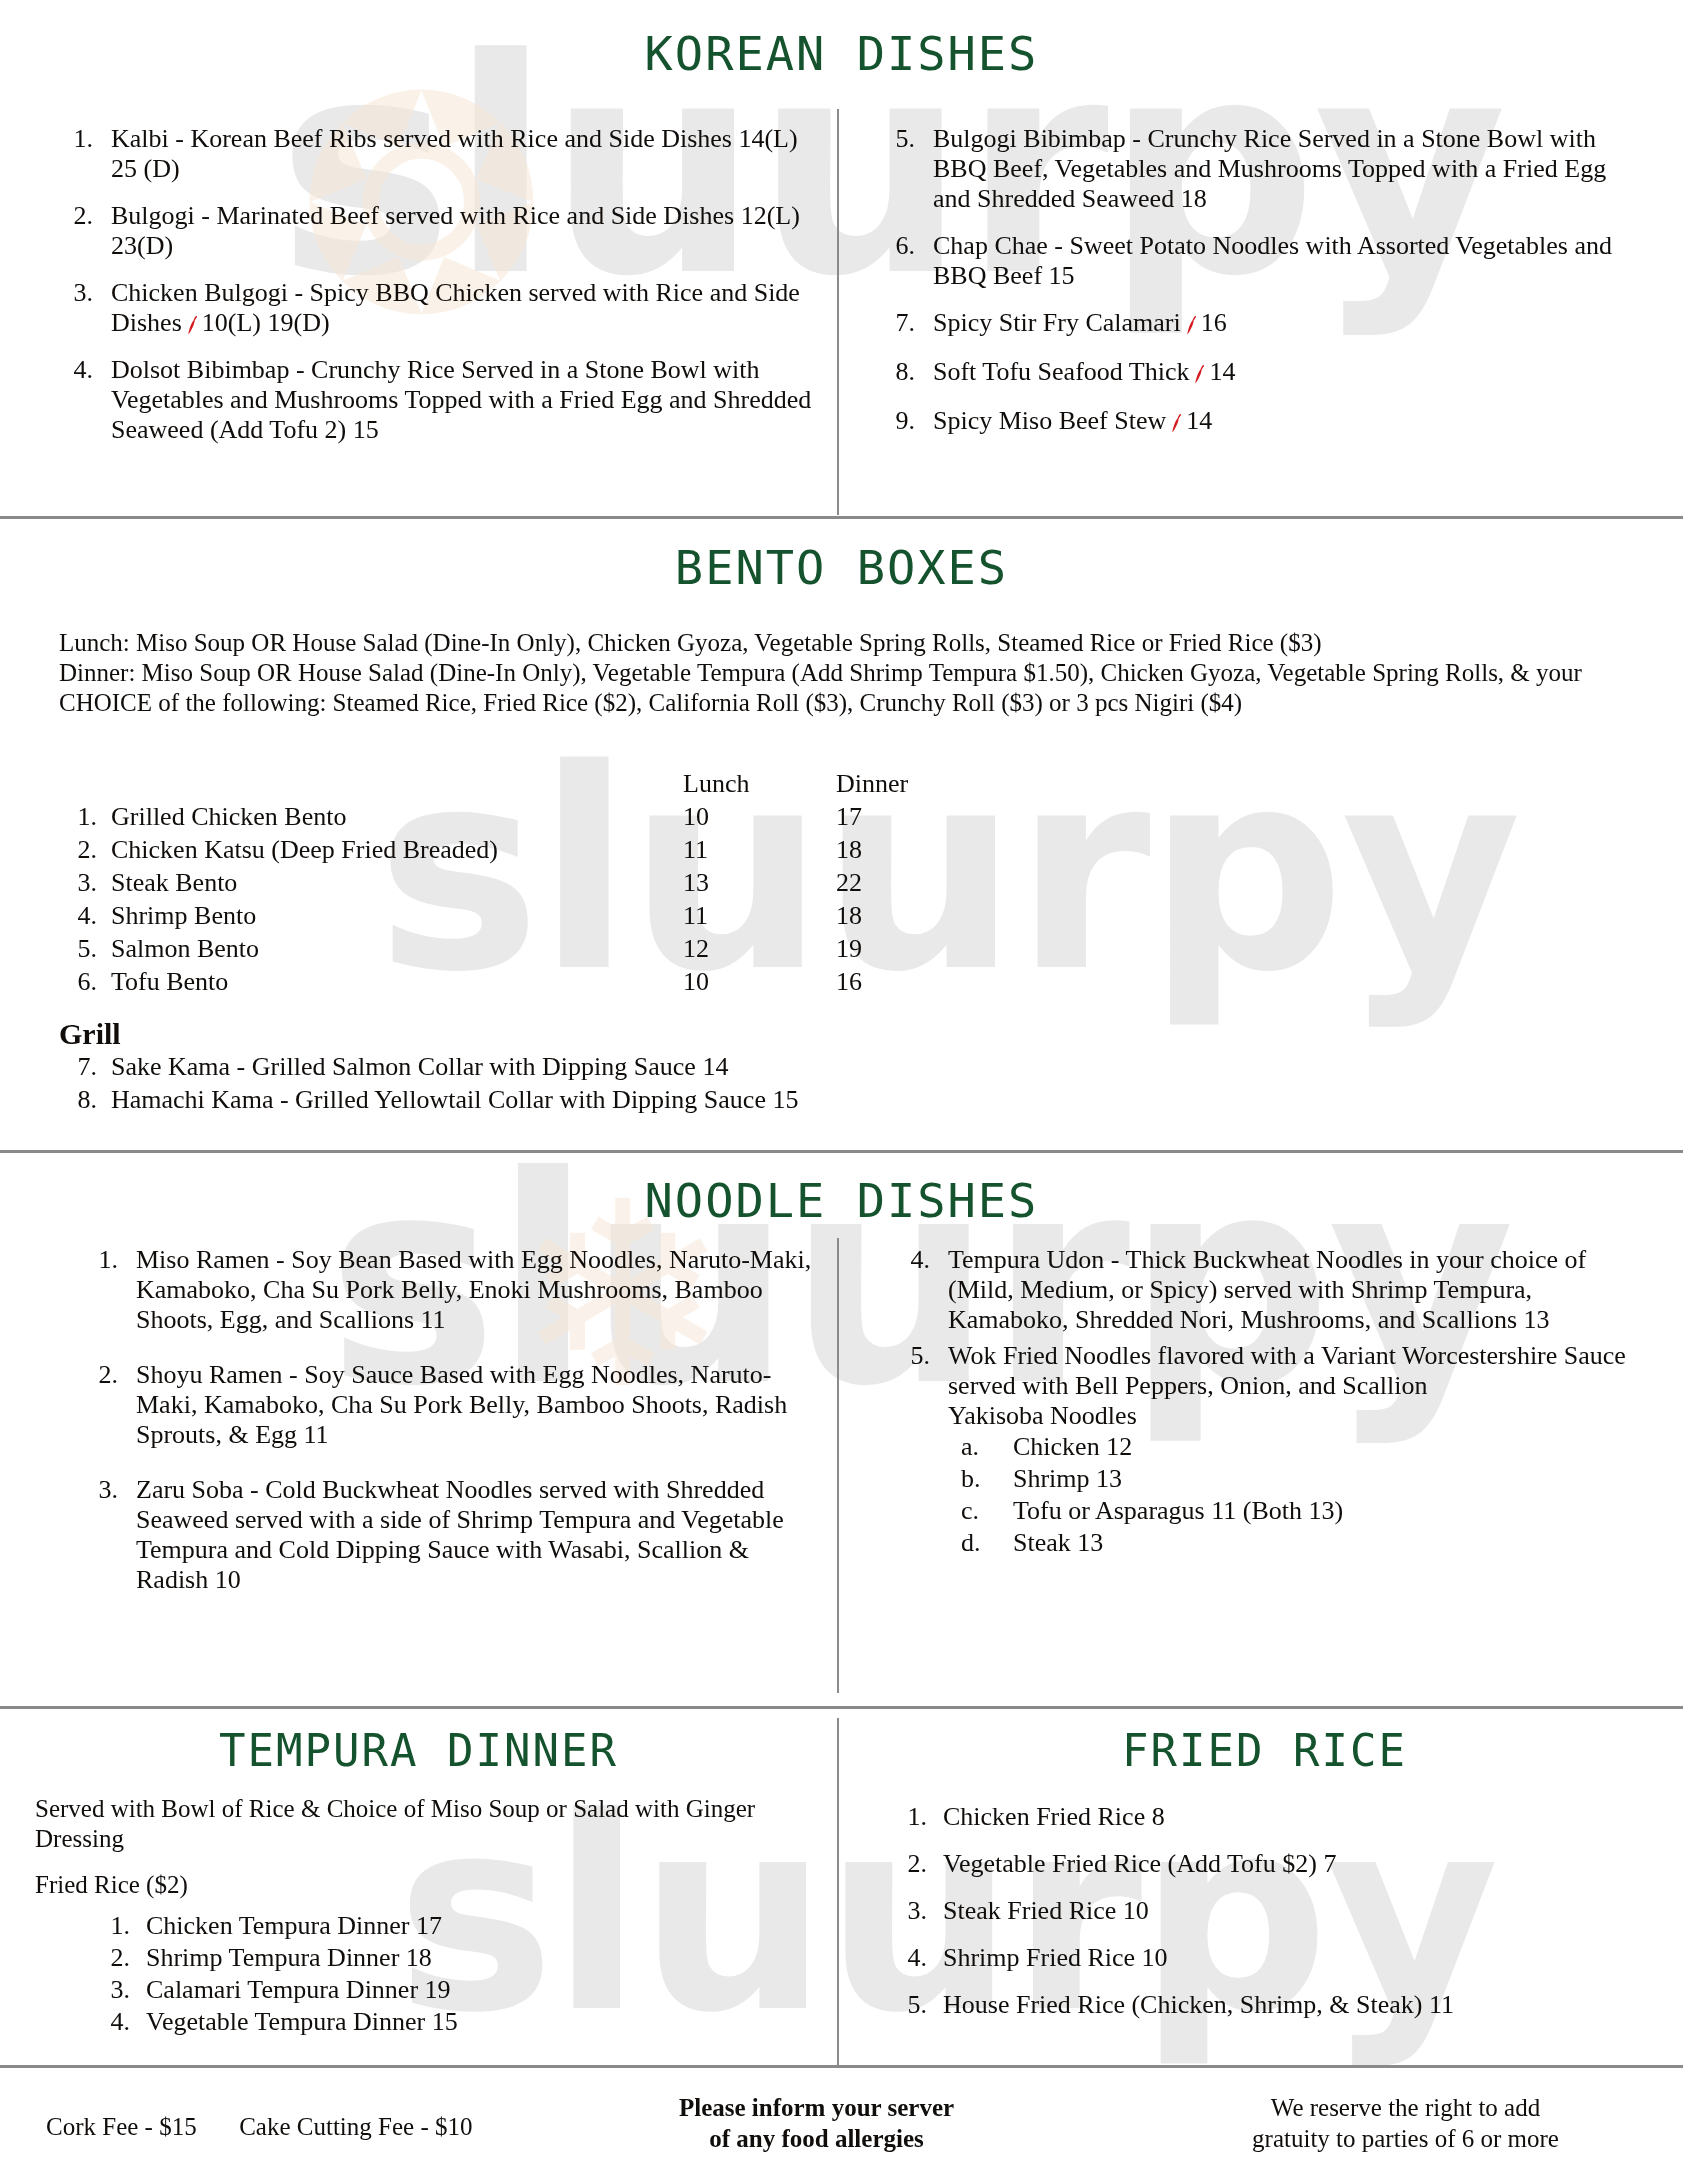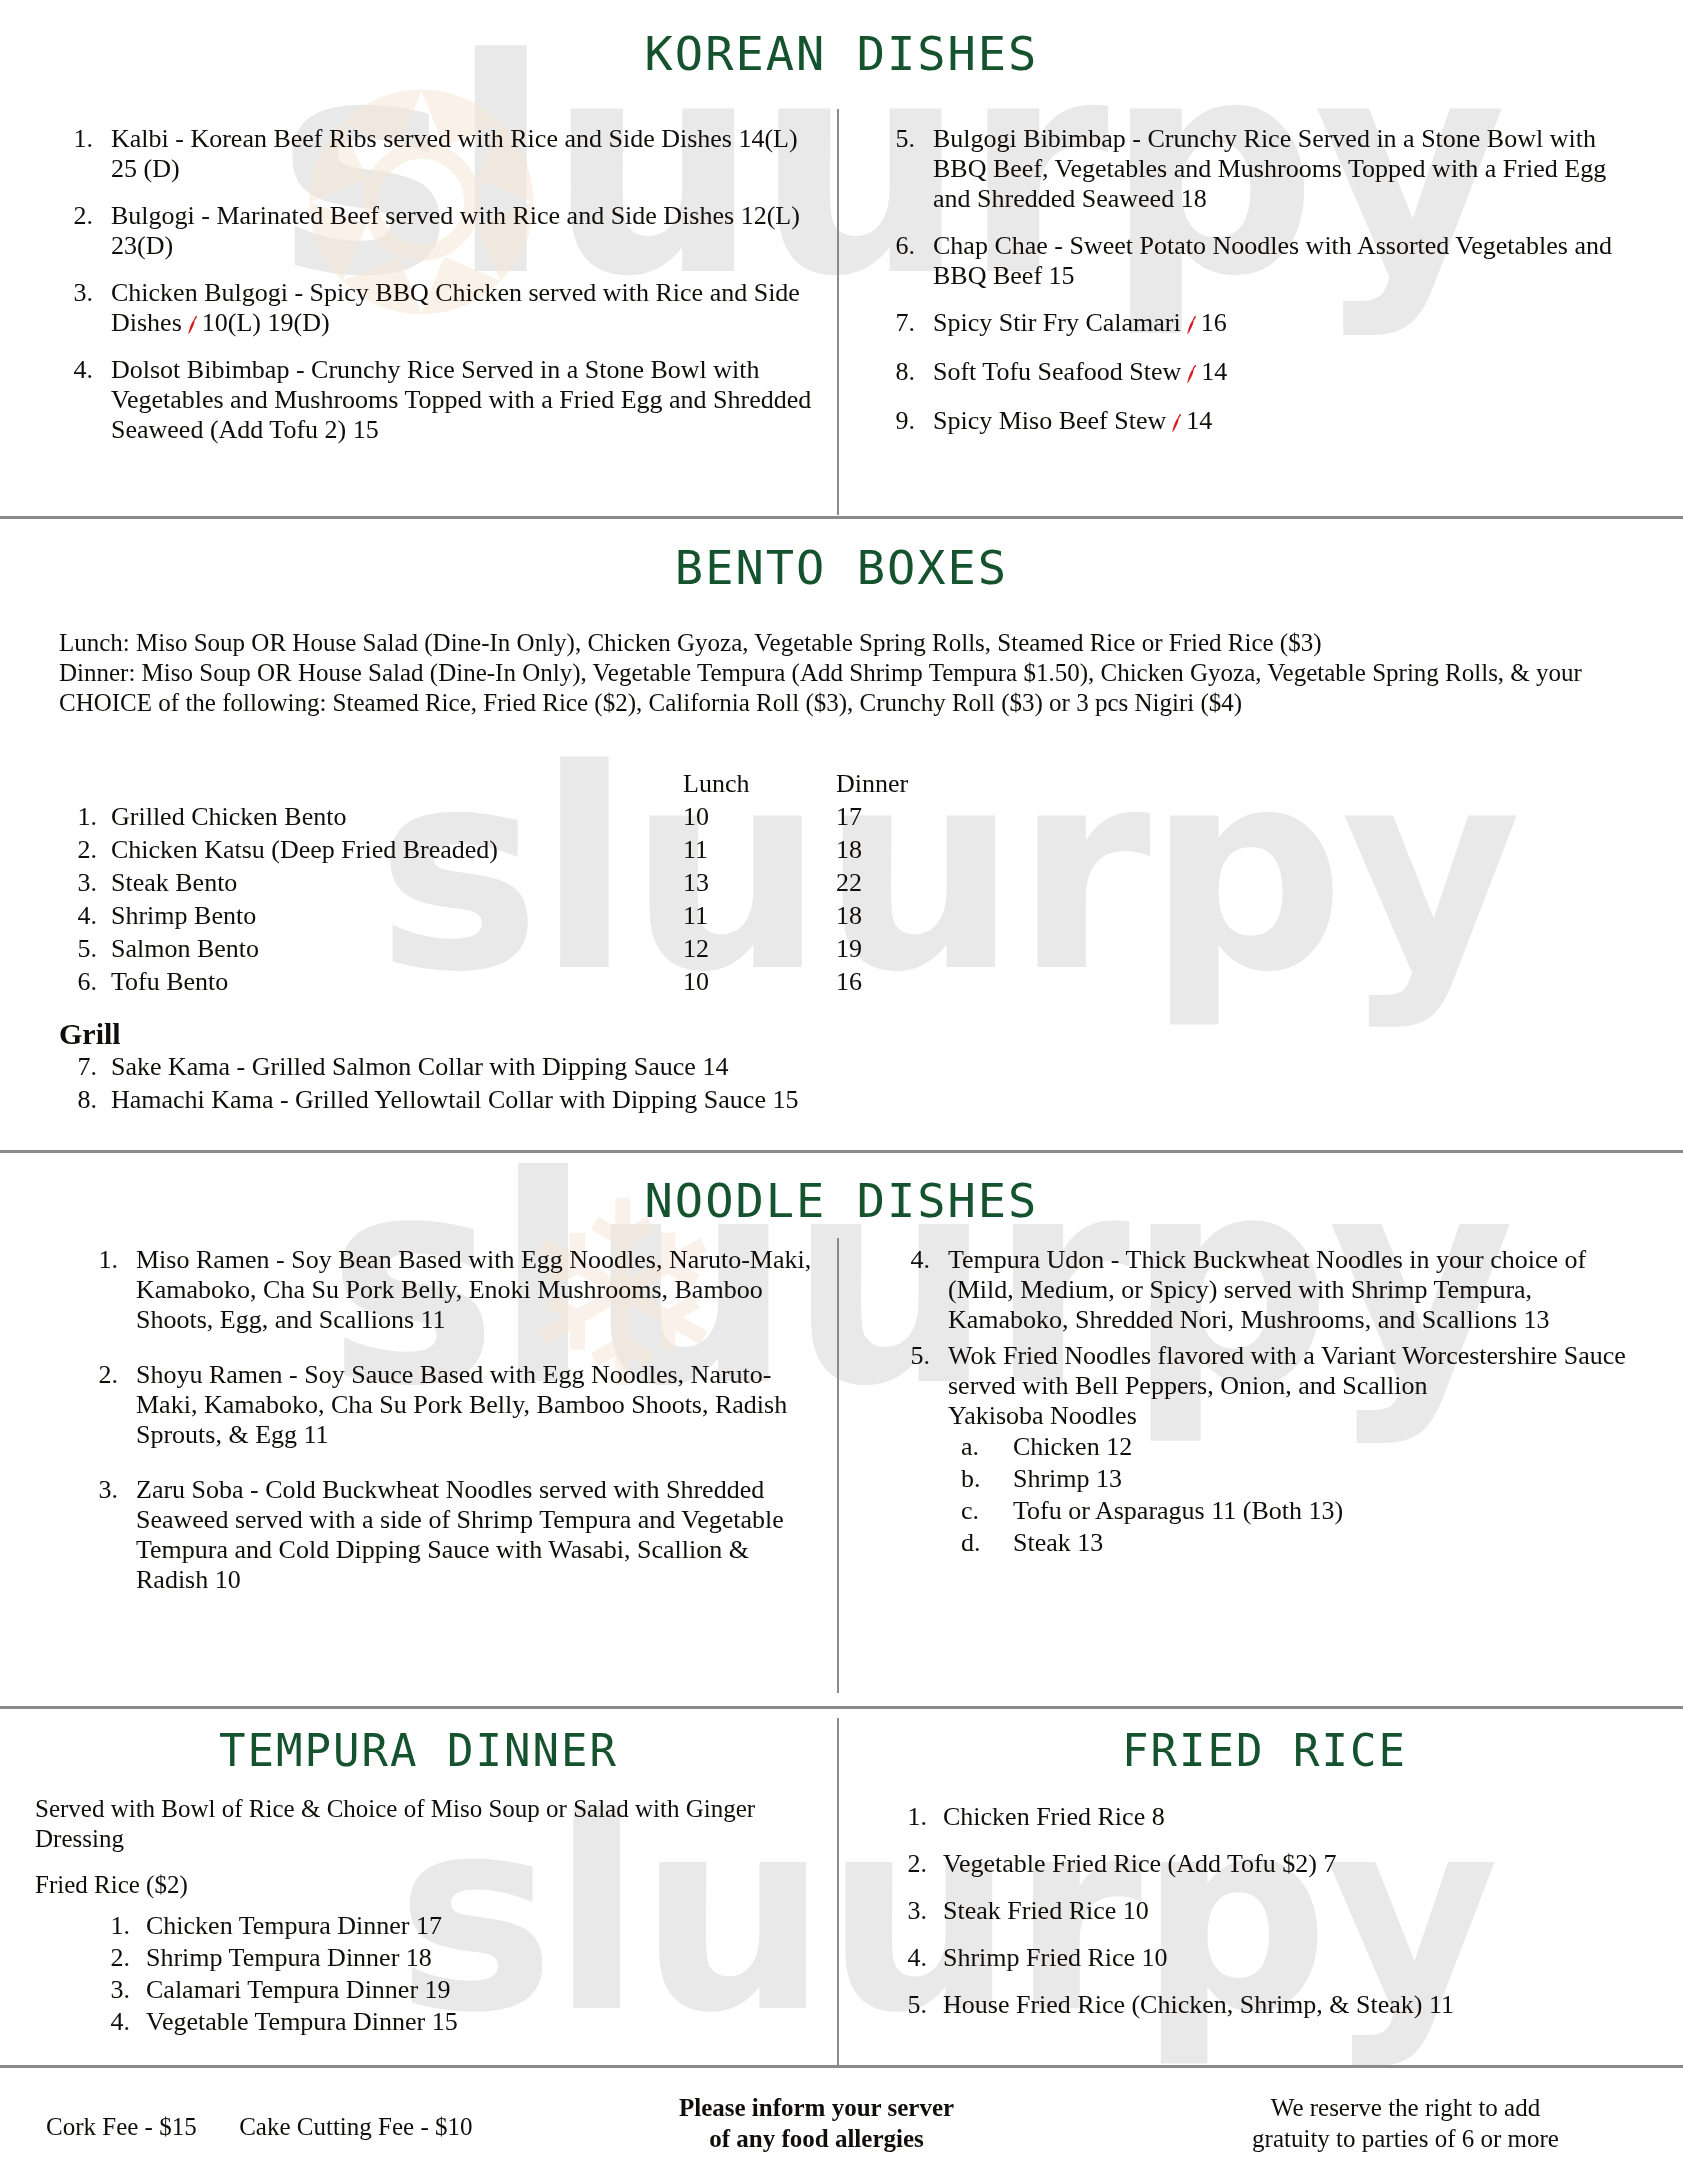--- a/index.html
+++ b/index.html
@@ -139,21 +139,21 @@
       <span class="txt">Chap Chae - Sweet Potato Noodles with Assorted Vegetables and BBQ Beef 15</span>
     </div>
     <div class="itemrow" style="margin-bottom:19px;">
       <span class="num">7.</span>
       <span class="txt"><span>Spicy Stir Fry Calamari</span><span class="chili"><svg viewBox="0 0 14 20">
               <path d="M10.5 1.5 C9.5 3 9 4 8.6 5.2 C7 7 5.3 11 4.2 15 C3.6 17.2 3.2 18.8 3.4 19.2 C3.8 19 4.8 17.6 6 15.6 C8 12.2 9.6 8 9.7 5.6 C10.4 4.3 11.2 3.1 11.9 2.3 C12.3 1.8 11.9 1.1 11.2 1.1 Z" fill="#d51b20"></path>
             </svg></span><span>16</span></span>
     </div>
     <div class="itemrow" style="margin-bottom:19px;">
       <span class="num">8.</span>
-      <span class="txt"><span>Soft Tofu Seafood Stew</span><span class="chili"><svg viewBox="0 0 14 20">
+      <span class="txt"><span>Soft Tofu Seafood Thick</span><span class="chili"><svg viewBox="0 0 14 20">
               <path d="M10.5 1.5 C9.5 3 9 4 8.6 5.2 C7 7 5.3 11 4.2 15 C3.6 17.2 3.2 18.8 3.4 19.2 C3.8 19 4.8 17.6 6 15.6 C8 12.2 9.6 8 9.7 5.6 C10.4 4.3 11.2 3.1 11.9 2.3 C12.3 1.8 11.9 1.1 11.2 1.1 Z" fill="#d51b20"></path>
             </svg></span><span>14</span></span>
     </div>
     <div class="itemrow">
       <span class="num">9.</span>
       <span class="txt"><span>Spicy Miso Beef Stew</span><span class="chili"><svg viewBox="0 0 14 20">
               <path d="M10.5 1.5 C9.5 3 9 4 8.6 5.2 C7 7 5.3 11 4.2 15 C3.6 17.2 3.2 18.8 3.4 19.2 C3.8 19 4.8 17.6 6 15.6 C8 12.2 9.6 8 9.7 5.6 C10.4 4.3 11.2 3.1 11.9 2.3 C12.3 1.8 11.9 1.1 11.2 1.1 Z" fill="#d51b20"></path>
             </svg></span><span>14</span></span>
     </div>
   </div>

